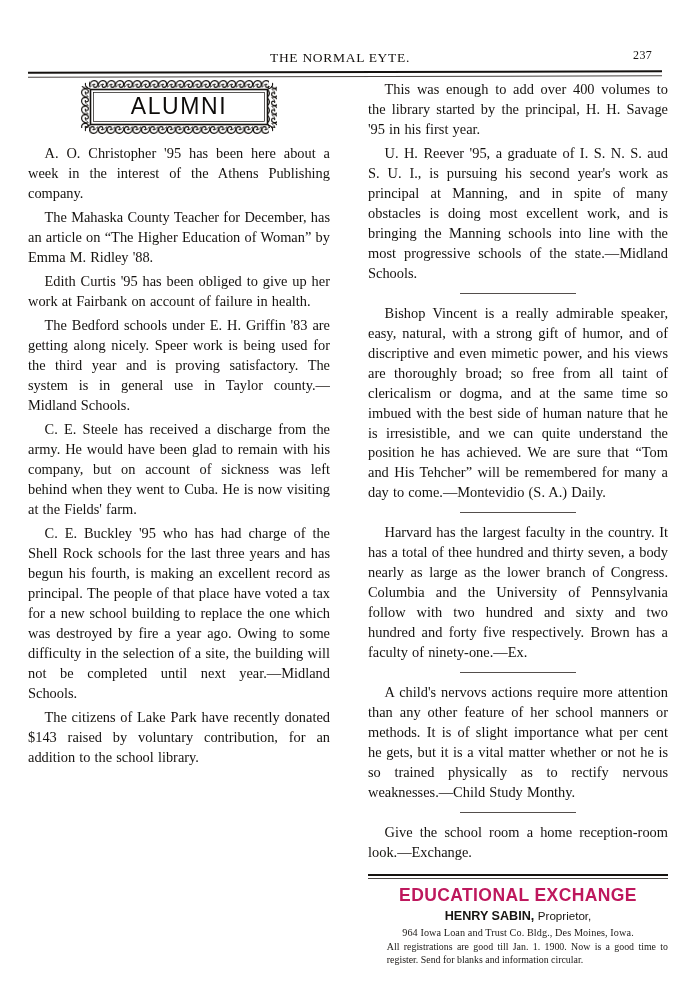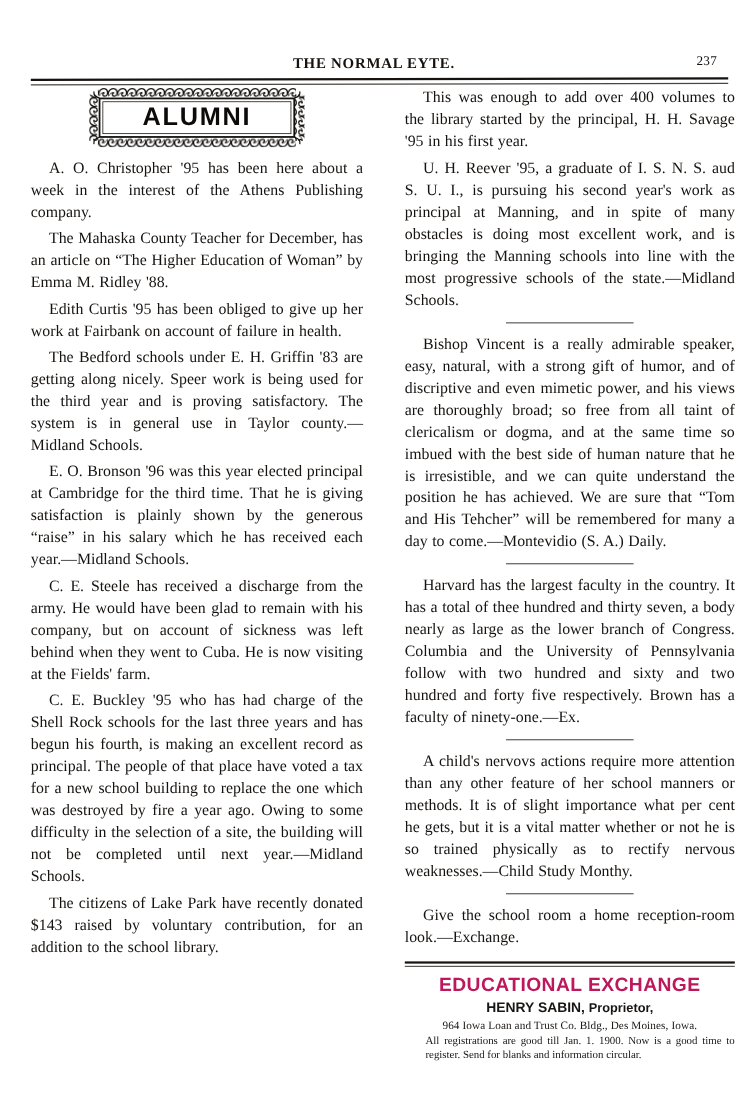--- a/index.html
+++ b/index.html
@@ -23,21 +23,21 @@
     position: absolute;
     left: 0; right: 0;
     top: 50px;
     height: 20px;
   }
   .rh-title {
     position: absolute;
     left: 0; right: 0;
     top: 0;
     text-align: center;
-    font-weight: bold;
+    font-weight: normal;
     font-size: 13.5px;
     letter-spacing: 0.7px;
   }
   .rh-page {
     position: absolute;
     right: 28px;
     top: -2px;
     font-size: 12px;
     letter-spacing: 0.3px;
   }
@@ -108,21 +108,21 @@
     height: 100%;
     display: block;
   }
   .alumni-word {
     position: absolute;
     left: 0; right: 0;
     top: 50%;
     transform: translateY(-52%);
     text-align: center;
     font-family: "Liberation Sans", "DejaVu Sans", sans-serif;
-    font-weight: bold;
+    font-weight: normal;
     font-size: 23px;
     letter-spacing: 1.6px;
     color: #0d0b09;
   }
 
   
   .ad {
     margin-top: 11px;
   }
   .ad-rules { margin-bottom: 6px; }
@@ -146,21 +146,21 @@
   }
   .ad-proprietor {
     text-align: center;
     font-family: "Liberation Sans", "DejaVu Sans", sans-serif;
     font-size: 12.6px;
     font-weight: bold;
     margin-bottom: 4px;
     color: #181512;
   }
   .ad-proprietor .role {
-    font-weight: bold;
+    font-weight: normal;
     font-size: 11.6px;
   }
   .ad-address {
     text-align: center;
     font-size: 10.2px;
     letter-spacing: 0.1px;
     margin-bottom: 3px;
     color: #1a1714;
   }
   .ad-fine {
@@ -236,21 +236,20 @@
         <rect x="9.5" y="9.5" width="177" height="35" fill="none" stroke="#14110e" stroke-width="1.6"></rect>
         <rect x="12.5" y="12.5" width="171" height="29" fill="none" stroke="#14110e" stroke-width="0.7"></rect>
       </svg>
       <div class="alumni-word">ALUMNI</div>
     </div>
 
     <p class="para">A. O. Christopher '95 has been here about a week in the interest of the Athens Publishing company.</p>
     <p class="para">The Mahaska County Teacher for December, has an article on “The Higher Education of Woman” by Emma M. Ridley '88.</p>
     <p class="para">Edith Curtis '95 has been obliged to give up her work at Fairbank on account of failure in health.</p>
     <p class="para">The Bedford schools under E. H. Griffin '83 are getting along nicely. Speer work is being used for the third year and is proving satisfactory. The system is in general use in Taylor county.—Midland Schools.</p>
-    <p class="para">E. O. Bronson '96 was this year elected principal at Cambridge for the third time. That he is giving satisfaction is plainly shown by the generous “raise” in his salary which he has received each year.—Midland Schools.</p>
     <p class="para">C. E. Steele has received a discharge from the army. He would have been glad to remain with his company, but on account of sickness was left behind when they went to Cuba. He is now visiting at the Fields' farm.</p>
     <p class="para">C. E. Buckley '95 who has had charge of the Shell Rock schools for the last three years and has begun his fourth, is making an excellent record as principal. The people of that place have voted a tax for a new school building to replace the one which was destroyed by fire a year ago. Owing to some difficulty in the selection of a site, the building will not be completed until next year.—Midland Schools.</p>
     <p class="para">The citizens of Lake Park have recently donated $143 raised by voluntary contribution, for an addition to the school library.</p>
   </div>
 
   <div class="col col-right">
     <p class="para">This was enough to add over 400 volumes to the library started by the principal, H. H. Savage '95 in his first year.</p>
     <p class="para">U. H. Reever '95, a graduate of I. S. N. S. aud S. U. I., is pursuing his second year's work as principal at Manning, and in spite of many obstacles is doing most excellent work, and is bringing the Manning schools into line with the most progressive schools of the state.—Midland Schools.</p>
     <div class="sep"></div>
     <p class="para">Bishop Vincent is a really admirable speaker, easy, natural, with a strong gift of humor, and of discriptive and even mimetic power, and his views are thoroughly broad; so free from all taint of clericalism or dogma, and at the same time so imbued with the best side of human nature that he is irresistible, and we can quite understand the position he has achieved. We are sure that “Tom and His Tehcher” will be remembered for many a day to come.—Montevidio (S. A.) Daily.</p>

